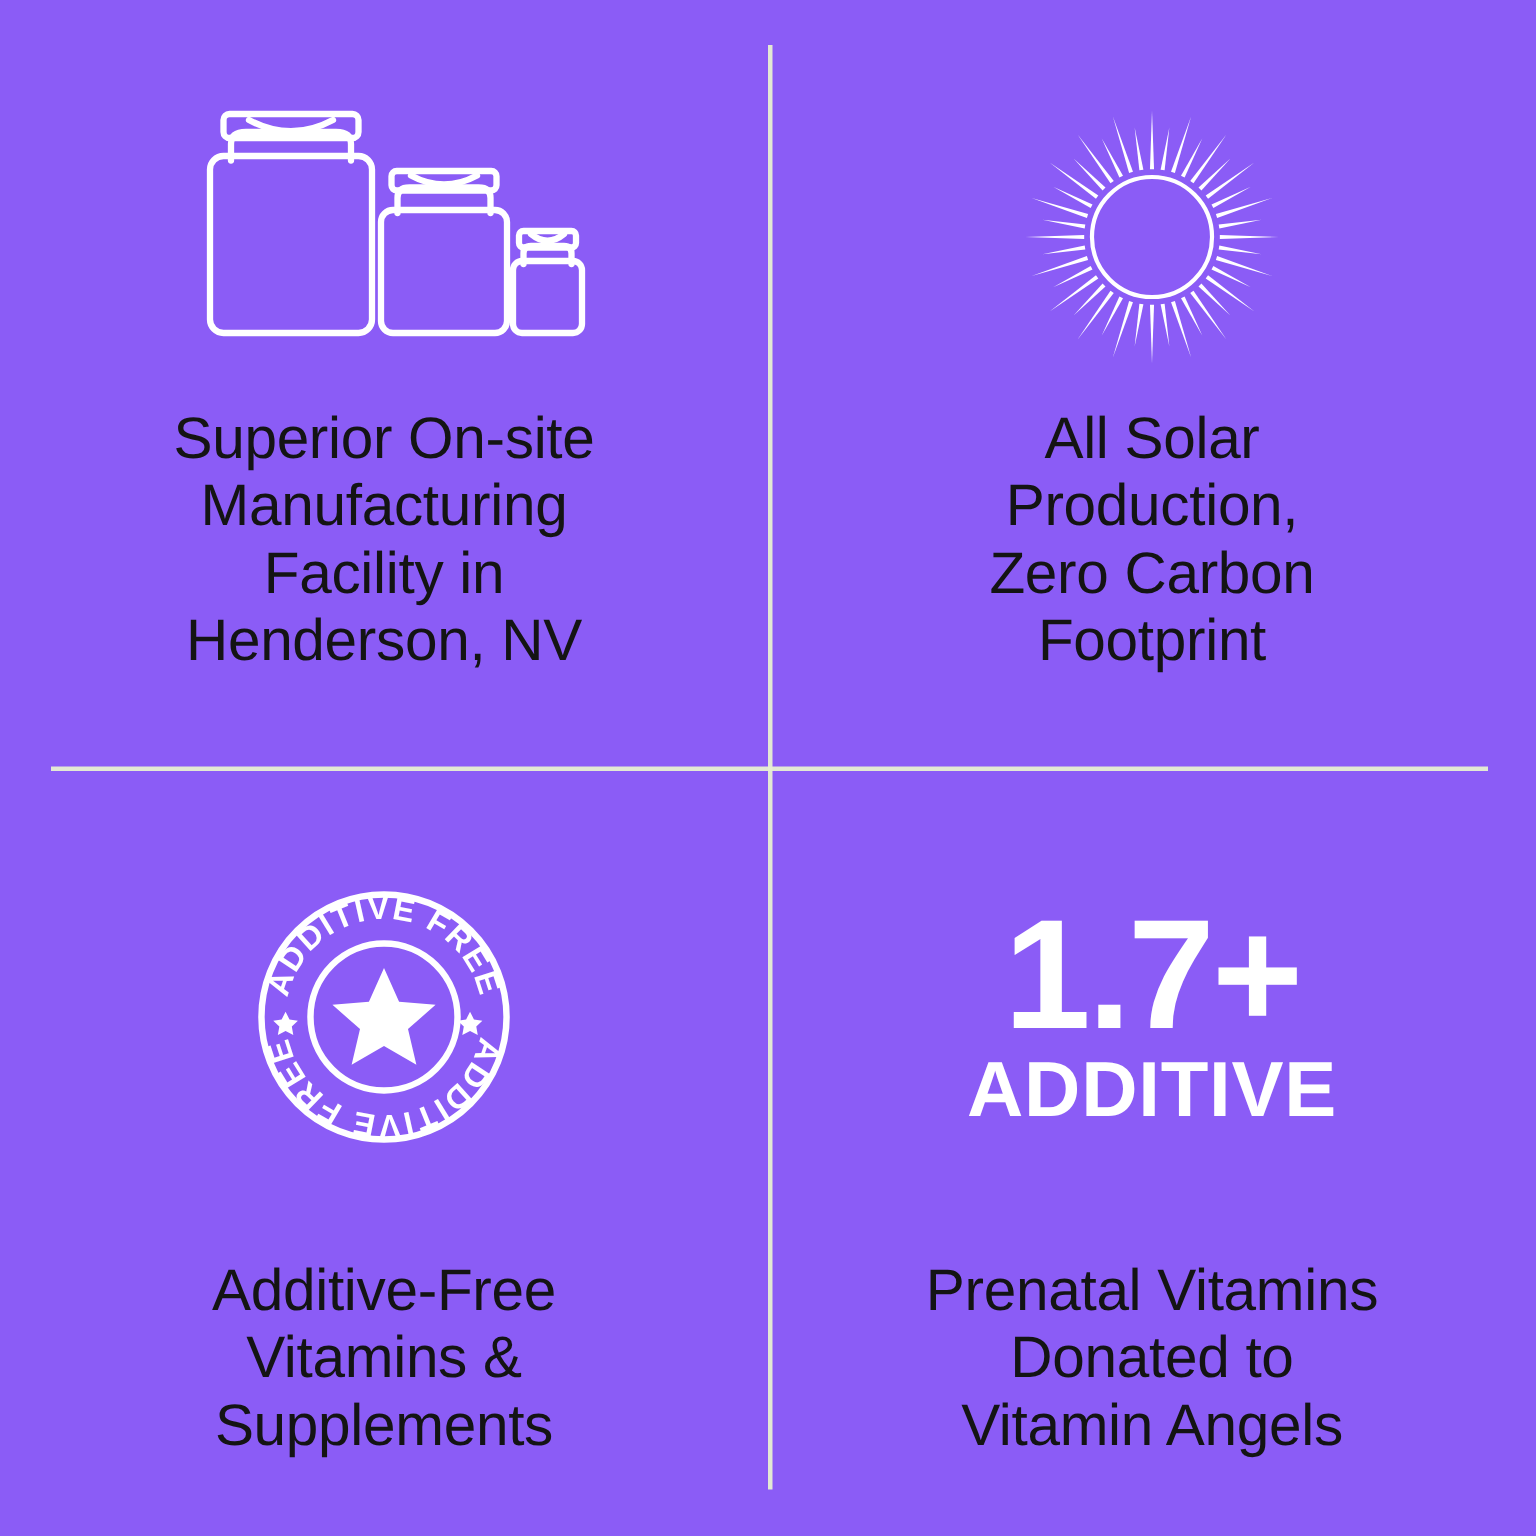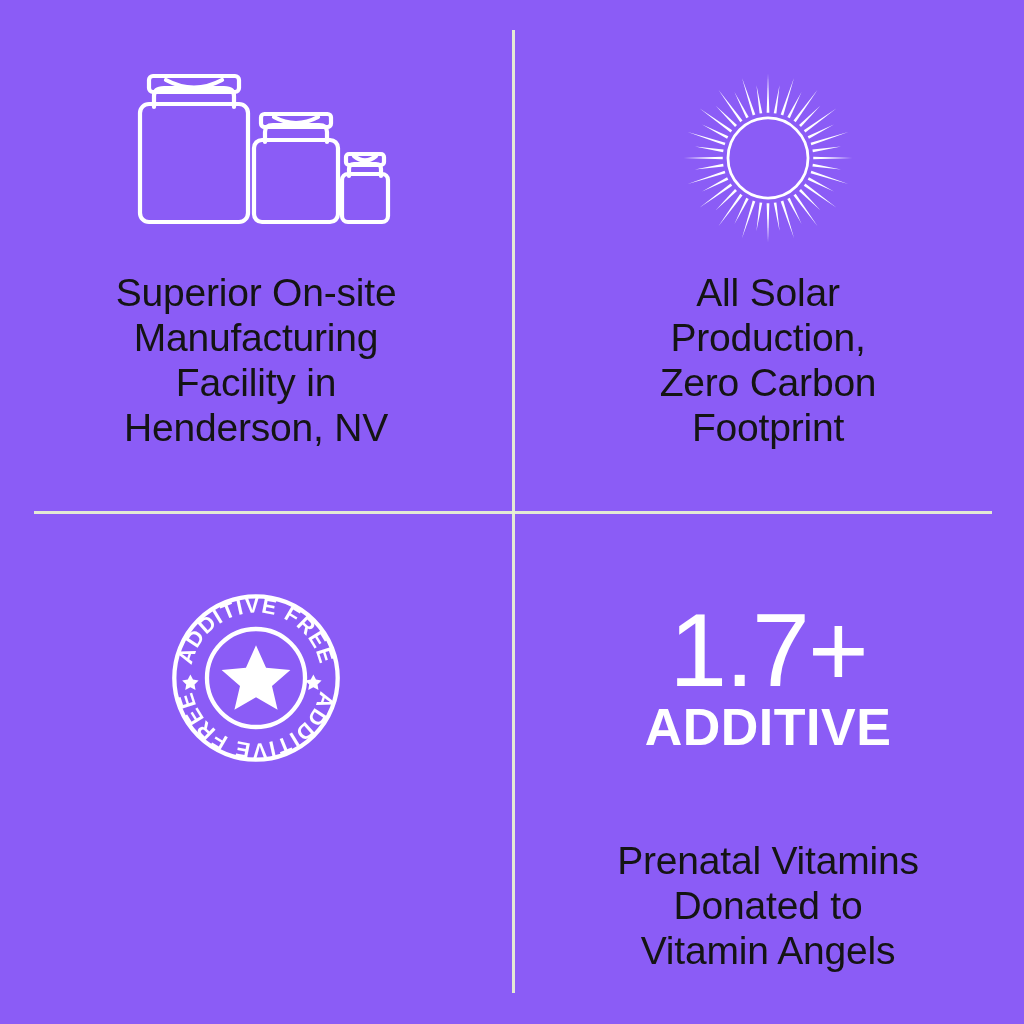--- a/index.html
+++ b/index.html
@@ -95,21 +95,21 @@
     display: flex;
     flex-direction: column;
     align-items: center;
     justify-content: center;
     height: 172px;
     color: #FFFFFF;
   }
   .stat-number {
     font-size: 104px;
     line-height: 96px;
-    font-weight: normal;
+    font-weight: bold;
     letter-spacing: -2px;
   }
   .stat-unit {
     font-size: 52px;
     line-height: 54px;
     font-weight: bold;
     letter-spacing: 0.5px;
     margin-top: 2px;
   }
 
@@ -222,20 +222,23 @@
           <g fill="#FFFFFF">
             <path d="M14 100 l2.9 5.6 6.2 .9 -4.5 4.4 1.1 6.2 -5.7-3 -5.7 3 1.1-6.2 -4.5-4.4 6.2-.9z" transform="translate(9,-9) scale(1.05)"></path>
           </g>
           <g fill="#FFFFFF">
             <path d="M14 100 l2.9 5.6 6.2 .9 -4.5 4.4 1.1 6.2 -5.7-3 -5.7 3 1.1-6.2 -4.5-4.4 6.2-.9z" transform="translate(152,-9) scale(1.05)"></path>
           </g>
 
           <path fill="#FFFFFF" d="M100 62 L111.7 88.2 L140 90.6 L118.6 109.3 L125.1 137 L100 122.4 L74.9 137 L81.4 109.3 L60 90.6 L88.3 88.2 Z"></path>
         </svg>
       </div>
+      <div class="caption">Additive-Free
+Vitamins &amp;
+Supplements</div>
     </div>
 
     <div class="quad q4">
       <div class="stat-block">
         <div class="stat-number">1.7+</div>
         <div class="stat-unit">ADDITIVE</div>
       </div>
       <div class="caption">Prenatal Vitamins
 Donated to
 Vitamin Angels</div>

